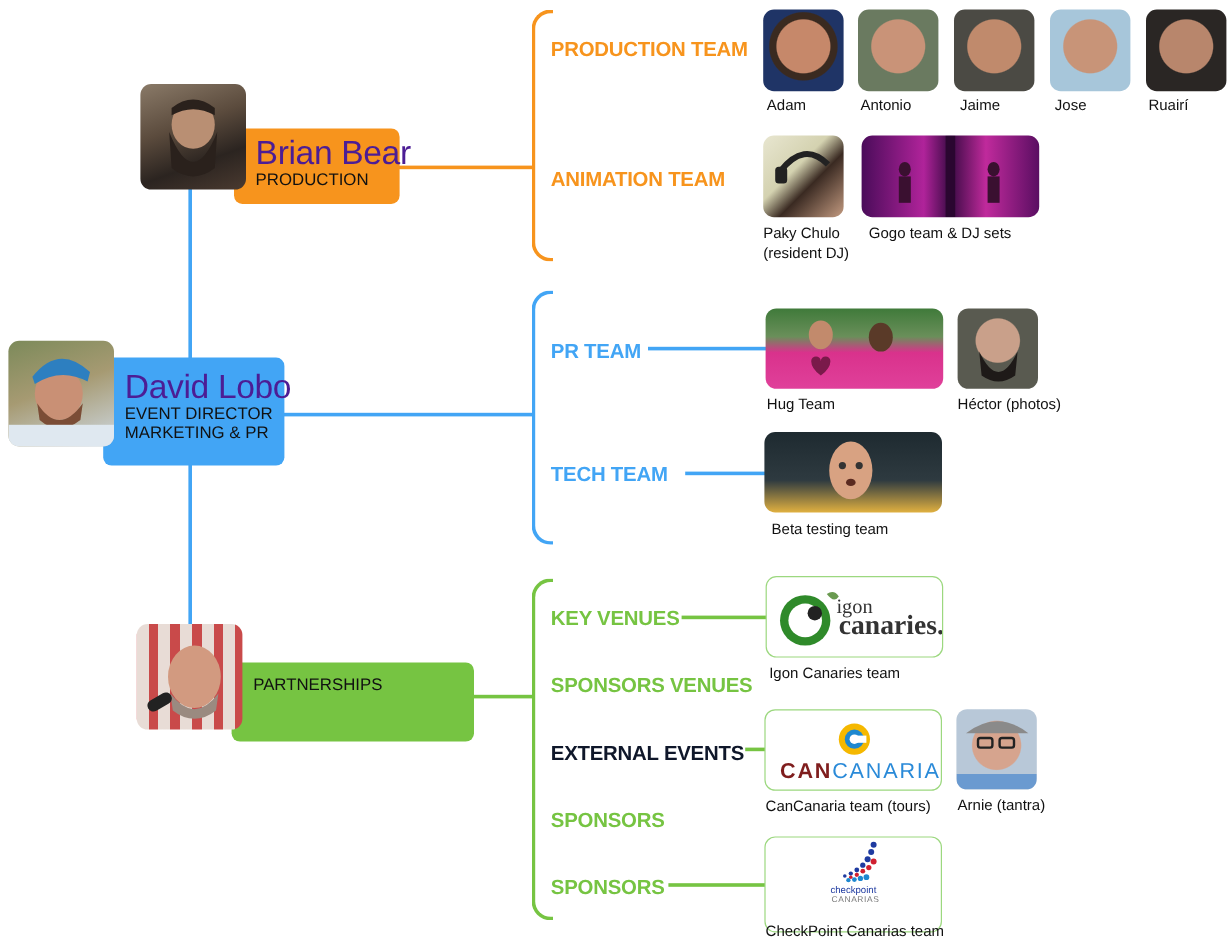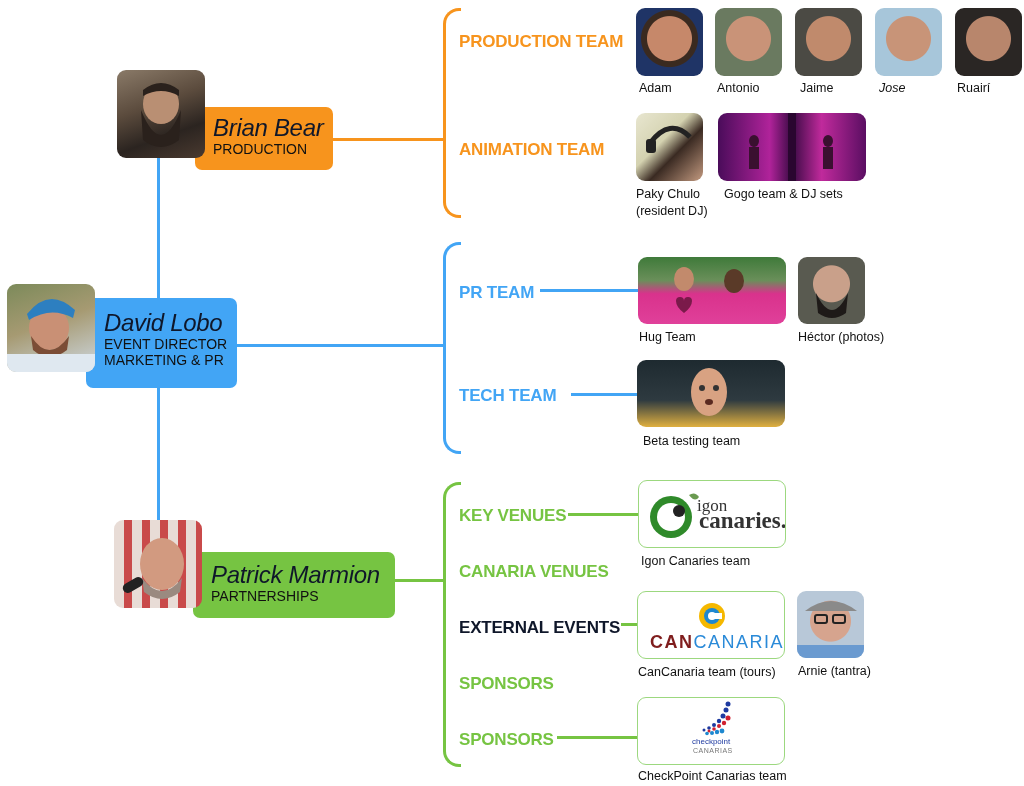--- a/index.html
+++ b/index.html
@@ -1,21 +1,21 @@
 <!DOCTYPE html>
 <html><head>
 <meta charset="utf-8">
 <style>
   html, body { margin:0; padding:0; background:#ffffff; }
   body { width:1024px; height:786px; position:relative; overflow:hidden; font-family:"Liberation Sans", sans-serif; color:#111; }
   .abs { position:absolute; }
   .line { position:absolute; }
   .photo { position:absolute; border-radius:9px; overflow:hidden; }
   .leader-box { position:absolute; border-radius:7px; box-sizing:border-box; padding:5px 10px; }
-  .leader-name { font-size:24px; line-height:26px; color:#0f172a; white-space:nowrap; letter-spacing:-0.3px;font-style:italic; }
+  .leader-name { font-size:28px; line-height:26px; color:#4c1d95; white-space:nowrap; letter-spacing:-0.3px; }
   .leader-role { font-size:14px; line-height:16px; color:#111; white-space:nowrap; }
   .team-label { position:absolute; font-weight:bold; font-size:17px; white-space:nowrap; letter-spacing:-0.2px; }
   .caption { position:absolute; font-size:12.5px; line-height:17px; color:#111; white-space:nowrap; }
   .bracket { position:absolute; border-left:3px solid; border-top:3px solid; border-bottom:3px solid; border-right:none; border-radius:16px 0 0 16px; box-sizing:border-box; }
   .logo-card { position:absolute; border:1.5px solid #9cd87f; border-radius:9px; background:#fff; box-sizing:border-box; overflow:hidden; }
 </style>
 </head>
 <body>
 
 <div class="line" style="left:157px; top:150px; width:3px; height:380px; background:#42a5f5;"></div>
@@ -43,21 +43,20 @@
   <svg width="88" height="88" viewBox="0 0 88 88">
     <ellipse cx="42" cy="44" rx="20" ry="22" fill="#c99075"></ellipse>
     <path d="M20 30 Q42 2 68 26 L66 34 Q44 22 22 36 Z" fill="#2d7fc0"></path>
     <path d="M24 52 Q42 80 62 52 L60 66 Q42 80 26 66 Z" fill="#7b4d36"></path>
     <rect x="0" y="70" width="88" height="18" fill="#dfe8f0"></rect>
   </svg>
 </div>
 
 <div class="line" style="left:392px; top:579px; width:53px; height:3px; background:#76c442;"></div>
 <div class="leader-box" style="left:193px; top:552px; width:202px; height:66px; background:#76c442; padding-left:18px; padding-top:10px;">
-  <div class="leader-name">Patrick Marmion</div>
   <div class="leader-role">PARTNERSHIPS</div>
 </div>
 <div class="photo" style="left:114px; top:520px; width:88px; height:88px; background:repeating-linear-gradient(90deg,#e8dcd6 0 10px,#c94a4a 10px 18px);">
   <svg width="88" height="88" viewBox="0 0 88 88">
     <ellipse cx="48" cy="44" rx="22" ry="26" fill="#d29a80"></ellipse>
     <path d="M28 58 Q48 84 68 58 L66 72 Q48 86 30 72 Z" fill="#9a8a80"></path>
     <rect x="8" y="60" width="22" height="10" rx="5" fill="#222" transform="rotate(-30 19 65)"></rect>
   </svg>
 </div>
 
@@ -65,21 +64,21 @@
 <div class="team-label" style="left:459px; top:32px; color:#f7941d;">PRODUCTION TEAM</div>
 <div class="team-label" style="left:459px; top:140px; color:#f7941d;">ANIMATION TEAM</div>
 
 <div class="photo" style="left:636px; top:8px; width:67px; height:68px; background:radial-gradient(circle at 50% 45%,#c6886a 0 22px,#3a2a20 23px 28px,#1f3466 29px);"></div>
 <div class="caption" style="left:639px; top:80px;">Adam</div>
 <div class="photo" style="left:715px; top:8px; width:67px; height:68px; background:radial-gradient(circle at 50% 45%,#c99378 0 22px,#6a7a60 23px);"></div>
 <div class="caption" style="left:717px; top:80px;">Antonio</div>
 <div class="photo" style="left:795px; top:8px; width:67px; height:68px; background:radial-gradient(circle at 50% 45%,#c08a6c 0 22px,#4b4a44 23px);"></div>
 <div class="caption" style="left:800px; top:80px;">Jaime</div>
 <div class="photo" style="left:875px; top:8px; width:67px; height:68px; background:radial-gradient(circle at 50% 45%,#c89478 0 22px,#a7c6da 23px);"></div>
-<div class="caption" style="left:879px; top:80px;font-style:italic;">Jose</div>
+<div class="caption" style="left:879px; top:80px;">Jose</div>
 <div class="photo" style="left:955px; top:8px; width:67px; height:68px; background:radial-gradient(circle at 50% 45%,#b8866c 0 22px,#2a2624 23px);"></div>
 <div class="caption" style="left:957px; top:80px;">Ruairí</div>
 
 <div class="photo" style="left:636px; top:113px; width:67px; height:68px; background:linear-gradient(135deg,#e8e6d0 0%,#d4d2b0 40%,#3a2a22 60%,#c39a80 100%);">
   <svg width="67" height="68" viewBox="0 0 67 68">
     <path d="M14 30 Q34 4 54 24" stroke="#222" stroke-width="5" fill="none"></path>
     <rect x="10" y="26" width="10" height="14" rx="3" fill="#222"></rect>
   </svg>
 </div>
 <div class="caption" style="left:636px; top:186px;">Paky Chulo</div>
@@ -122,21 +121,21 @@
     <circle cx="65" cy="28" r="3" fill="#333"></circle>
       <circle cx="79" cy="28" r="3" fill="#333"></circle>
     <ellipse cx="72" cy="42" rx="4" ry="3" fill="#5a2a20"></ellipse>
   </svg>
 </div>
 <div class="caption" style="left:643px; top:433px;">Beta testing team</div>
 
 <div class="bracket" style="left:443px; top:482px; width:18px; height:285px; border-color:#76c442;"></div>
 <div class="team-label" style="left:459px; top:506px; color:#76c442;">KEY VENUES</div>
 <div class="line" style="left:568px; top:513px; width:72px; height:3px; background:#76c442;"></div>
-<div class="team-label" style="left:459px; top:562px; color:#76c442;">CANARIA VENUES</div>
+<div class="team-label" style="left:459px; top:562px; color:#76c442;">SPONSORS VENUES</div>
 <div class="team-label" style="left:459px; top:618px; color:#0f172a;">EXTERNAL EVENTS</div>
 <div class="line" style="left:621px; top:623px; width:19px; height:3px; background:#76c442;"></div>
 <div class="team-label" style="left:459px; top:674px; color:#76c442;">SPONSORS</div>
 <div class="team-label" style="left:459px; top:730px; color:#76c442;">SPONSORS</div>
 <div class="line" style="left:557px; top:736px; width:83px; height:3px; background:#76c442;"></div>
 
 <div class="logo-card" style="left:638px; top:480px; width:148px; height:68px;">
   <svg width="148" height="68" viewBox="0 0 148 68" style="position:absolute;left:0;top:0;">
     <circle cx="32" cy="36" r="21" fill="#2f8a2a"></circle>
     <circle cx="32" cy="36" r="14" fill="#ffffff"></circle>
@@ -164,21 +163,21 @@
 <div class="photo" style="left:797px; top:591px; width:67px; height:67px; background:radial-gradient(circle at 50% 45%,#d6a48e 0 20px,#b8c8d8 21px);">
   <svg width="67" height="67" viewBox="0 0 67 67">
     <rect x="18" y="24" width="12" height="8" rx="2" fill="none" stroke="#222" stroke-width="2"></rect>
     <rect x="36" y="24" width="12" height="8" rx="2" fill="none" stroke="#222" stroke-width="2"></rect>
     <path d="M8 20 Q34 0 60 20" fill="#8a8a8a"></path>
     <rect x="0" y="54" width="67" height="13" fill="#6a9ad0"></rect>
   </svg>
 </div>
 <div class="caption" style="left:798px; top:663px;">Arnie  (tantra)</div>
 
-<div class="logo-card" style="left:637px; top:697px; width:148px; height:68px;">
+<div class="logo-card" style="left:637px; top:697px; width:148px; height:80px;">
   <svg width="148" height="68" viewBox="0 0 148 68" style="position:absolute;left:0;top:0;">
     <circle cx="90" cy="6" r="2.5" fill="#1e3aa0"></circle>
       <circle cx="88" cy="12" r="2.5" fill="#1e3aa0"></circle>
     <circle cx="85" cy="18" r="2.5" fill="#1e3aa0"></circle>
       <circle cx="90" cy="20" r="2.5" fill="#d02030"></circle>
     <circle cx="81" cy="23" r="2.2" fill="#1e3aa0"></circle>
       <circle cx="86" cy="25" r="2.2" fill="#d02030"></circle>
     <circle cx="76" cy="27" r="2" fill="#1e3aa0"></circle>
       <circle cx="81" cy="28" r="2" fill="#d02030"></circle>
     <circle cx="71" cy="30" r="1.8" fill="#1e3aa0"></circle>

